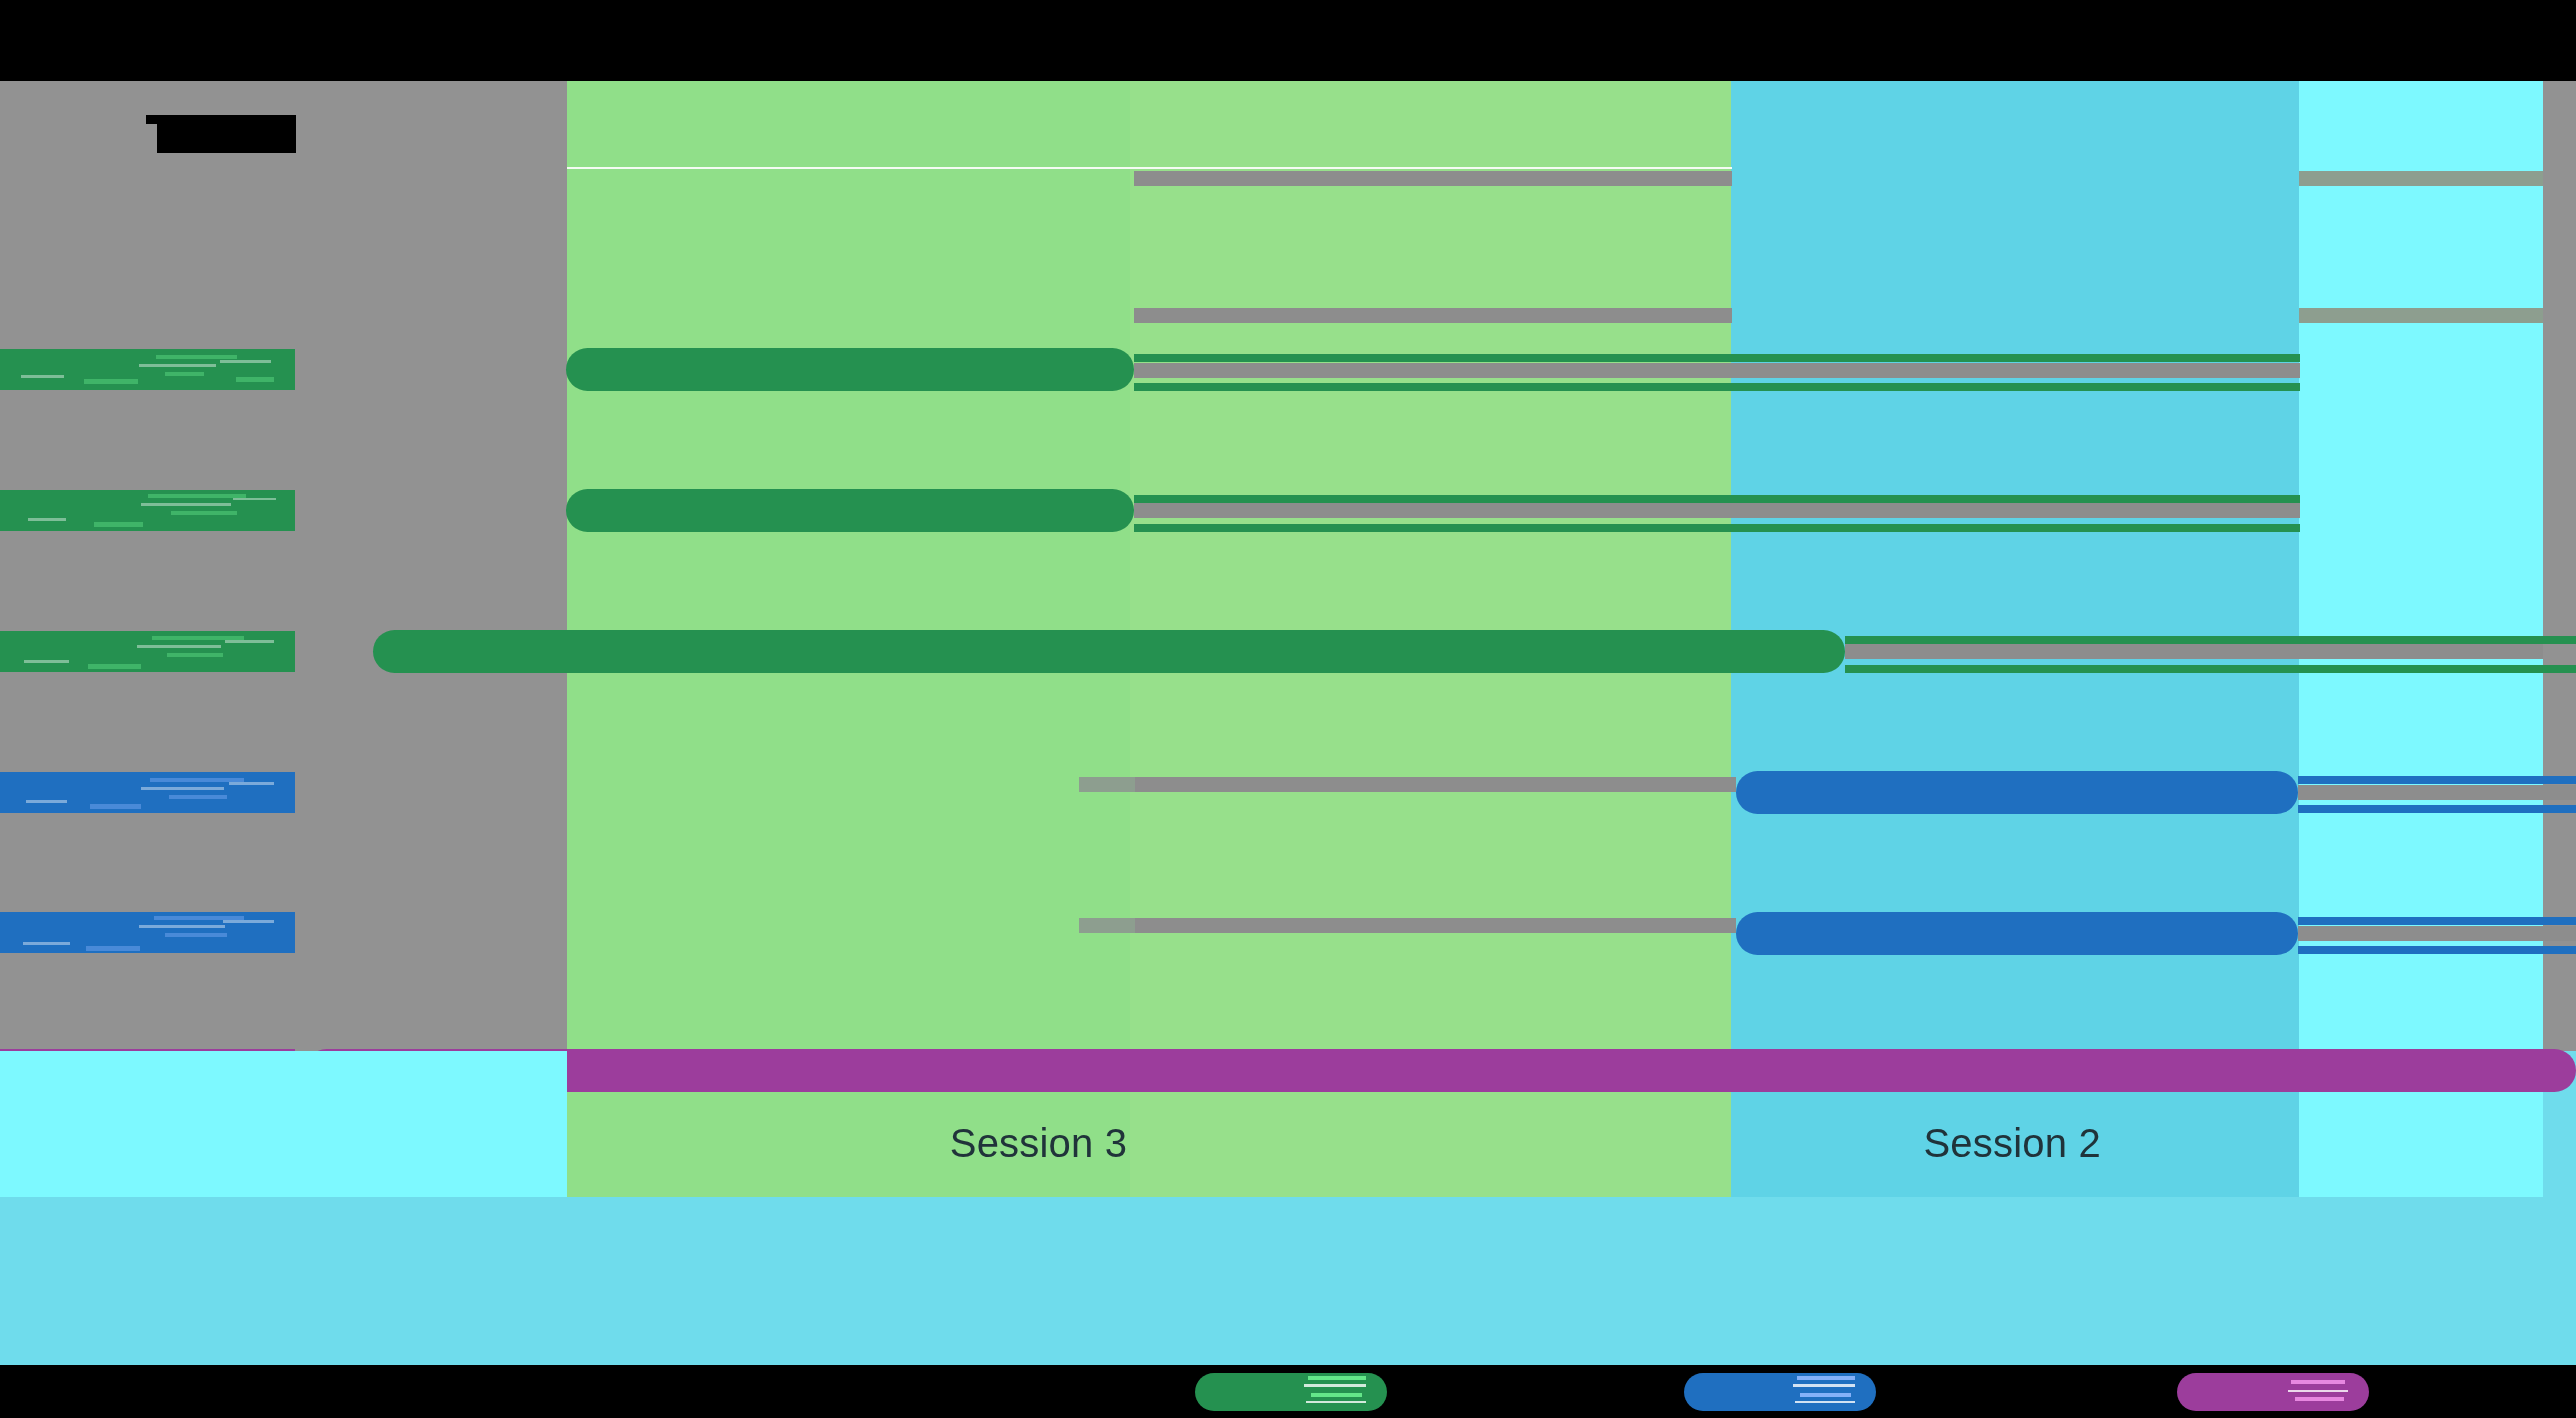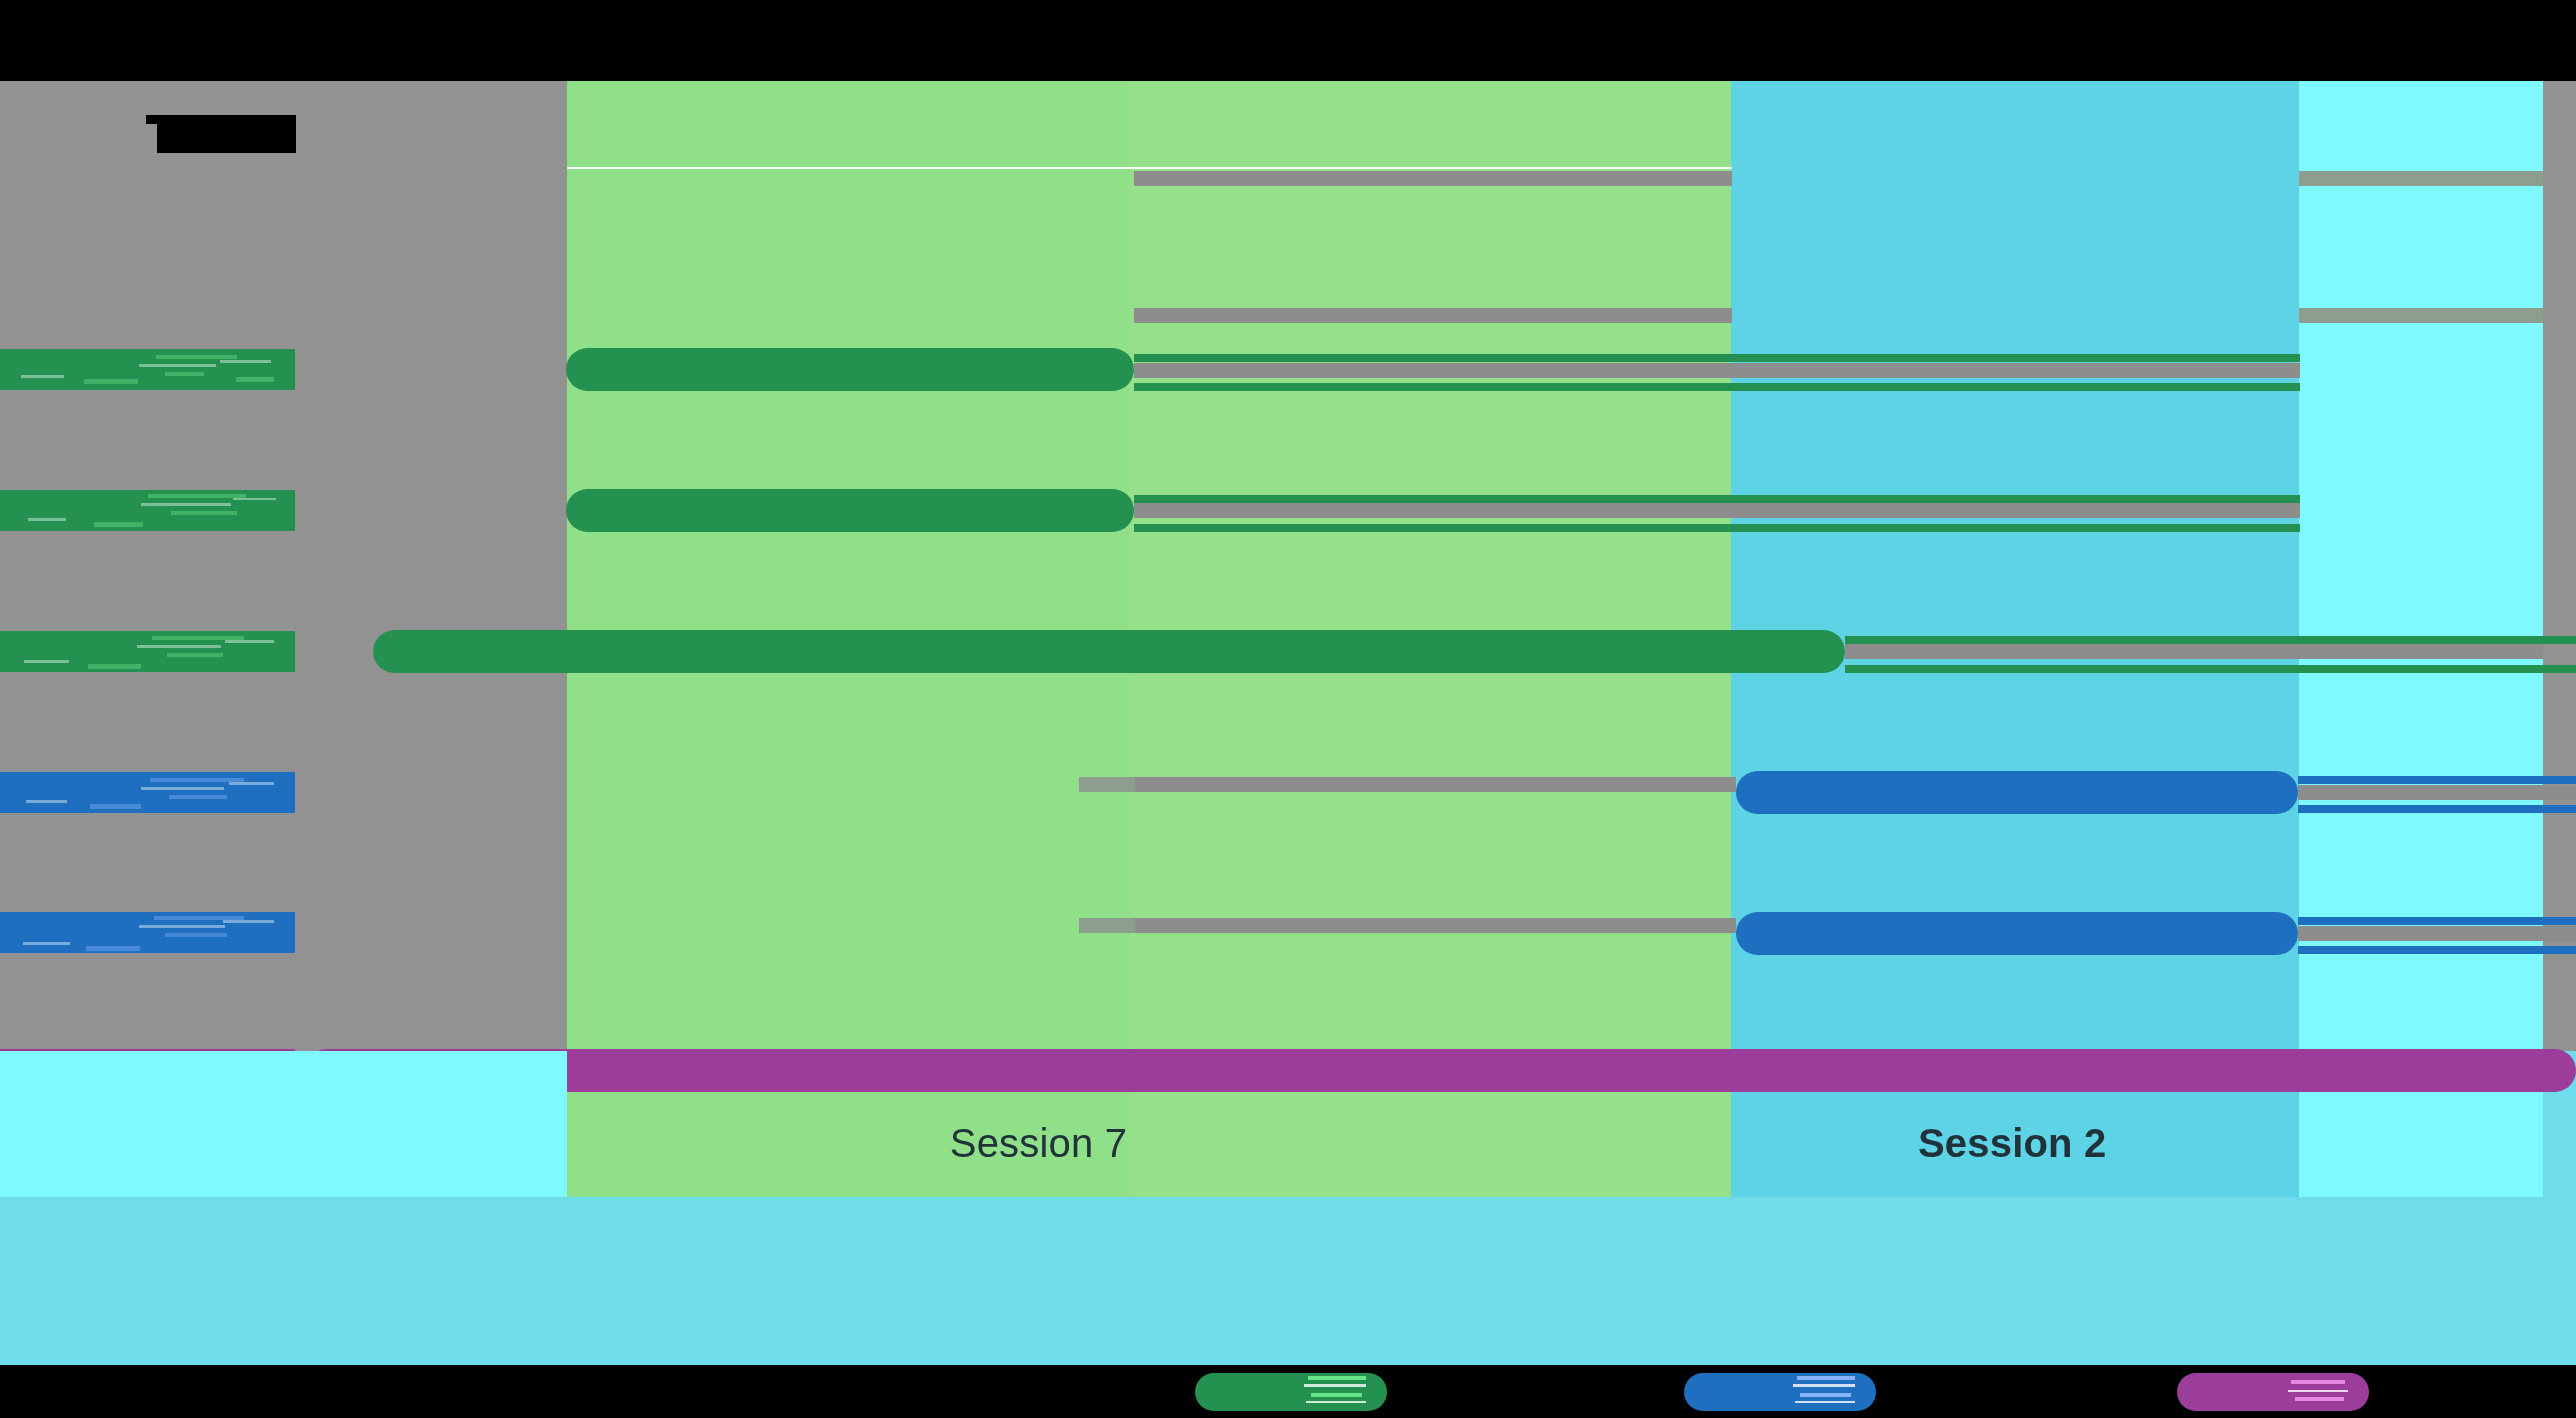--- a/index.html
+++ b/index.html
@@ -35,21 +35,21 @@
     content:"";position:absolute;left:-11.3px;top:0;width:13px;height:9.4px;background:#000;
   }
 
   
   .band{position:absolute;top:0;height:1117px;}
   #band-s1{left:567px;width:1165px;background:#90df89;}
   #band-s1 .sub{
     position:absolute;left:563px;top:0;width:602px;height:1117px;
     background:#97e08b;
   }
-  #band-s2{left:1731px;width:568px;background:#5fd3e6;font-weight:bold;}
+  #band-s2{left:1731px;width:568px;background:#5fd3e6;}
   #band-s3{left:2299px;width:244px;background:#7df9ff;}
 
   
   #rightgray{
     position:absolute;left:2543px;top:0px;width:33px;height:970px;background:#929292;
   }
 
   
   .band-label{
     position:absolute;bottom:32px;width:100%;text-align:center;
@@ -125,21 +125,21 @@
 
 <div id="canvas">
 
   <div id="plot">
 
     <div class="toprule" style="top:0px;height:5.6px;background:#7df9ff;"></div>
     <div class="toprule" style="top:7.5px;height:2.8px;background:#9bfcff;"></div>
 
     <div class="band" id="band-s1">
       <div class="sub"></div>
-      <div class="band-label">Session 7</div>
+      <div class="band-label">Session 3</div>
     </div>
     <div class="band" id="band-s2">
       <div class="band-label">Session 2</div>
     </div>
     <div class="band" id="band-s3"></div>
 
     <div id="gutter"></div>
     <div id="rightgray"></div>
 
     <div id="hdr-chip"></div>

